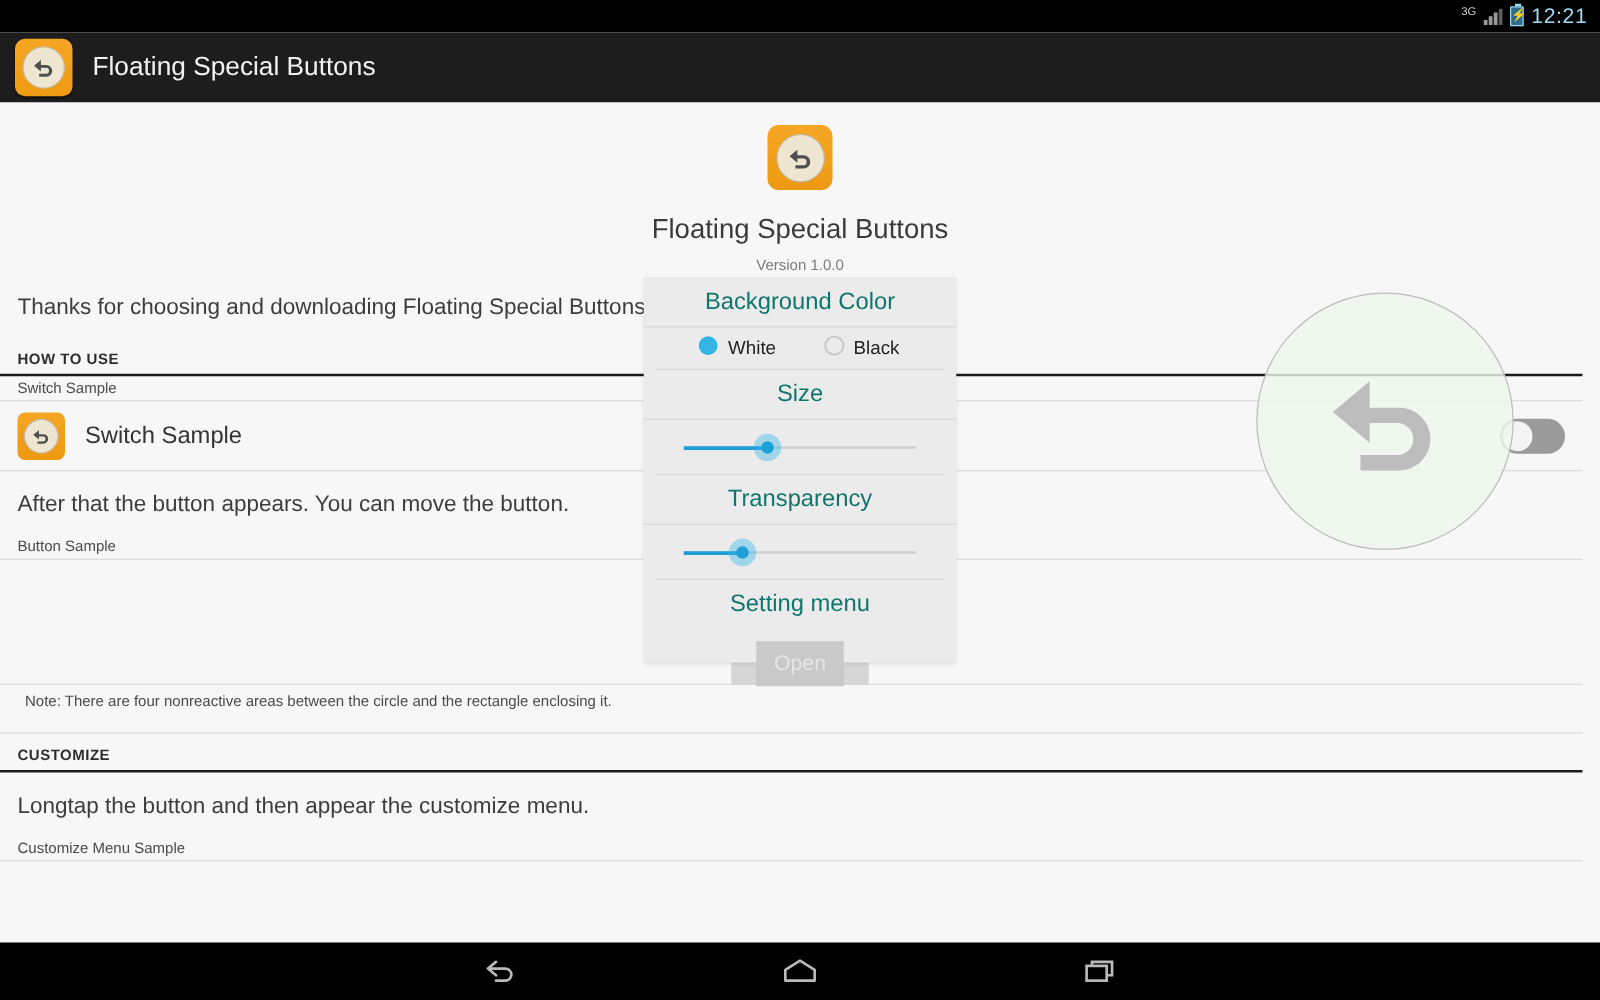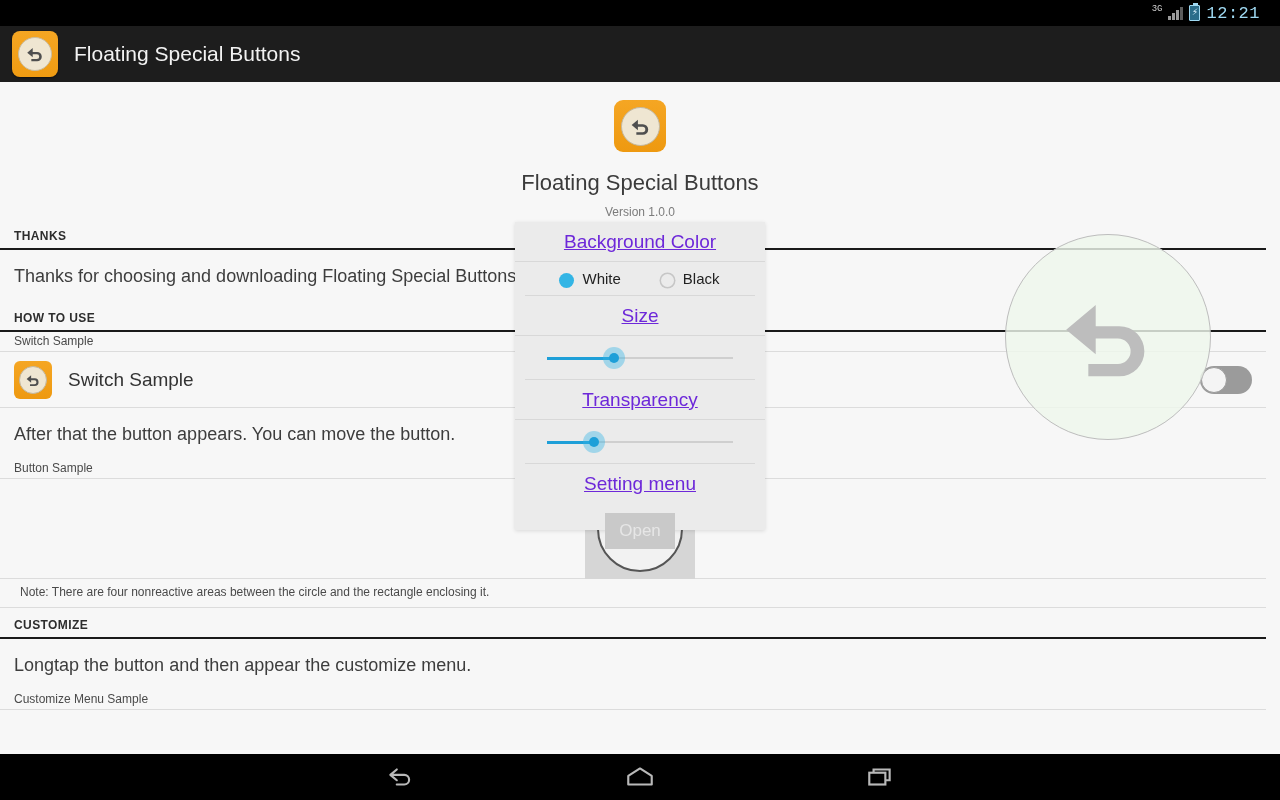--- a/index.html
+++ b/index.html
@@ -9,21 +9,21 @@
     font-family: "Liberation Sans", sans-serif;
     overflow: hidden;
   }
   #root { position: relative; width: 1280px; height: 800px; }
 
   
   .statusbar {
     position: absolute; left: 0; top: 0; width: 1280px; height: 26px;
     background: #000; color: #8fd4ef;
     display: flex; align-items: center; justify-content: flex-end;
-    padding-right: 20px; gap: 6px; font-family: Liberation Mono, monospace;
+    padding-right: 10px; gap: 6px;
   }
   .sb-3g { font-size: 9px; color: #cfcfcf; line-height: 1; position: relative; top: -4px; }
   .sb-signal { display: flex; align-items: flex-end; gap: 1px; height: 13px; }
   .sb-signal i { width: 3px; background: #9a9a9a; display: block; }
   .sb-signal i:nth-child(1) { height: 4px; }
   .sb-signal i:nth-child(2) { height: 7px; }
   .sb-signal i:nth-child(3) { height: 10px; }
   .sb-signal i:nth-child(4) { height: 13px; background:#5c5c5c; }
   .sb-batt {
     width: 11px; height: 16px; border: 1.5px solid #9fd9f2; border-radius: 1px;
@@ -121,21 +121,21 @@
     background: #d6d6d6; display: flex; align-items: center; justify-content: center;
   }
   .btn-sample-circle {
     width: 86px; height: 86px; border-radius: 50%;
     background: #f2f2f2; border: 2px solid #555;
     display: flex; align-items: center; justify-content: center;
   }
   .btn-sample-circle svg { width: 46px; height: 46px; }
 
   .note {
-    font-size: 12px; color: #4a4a4a; padding: 6px 0 8px 20px;
+    font-size: 12px; color: #4a4a4a; padding: 6px 0 18px 20px;
     border-bottom: 1px solid #dcdcdc; margin-right: 14px;
   }
 
   
   .float-preview {
     position: absolute; left: 1005px; top: 234px;
     width: 206px; height: 206px; border-radius: 50%;
     background: rgba(238, 247, 236, .82); border: 1px solid #bdbdbd;
     display: flex; align-items: center; justify-content: center;
     pointer-events: none; z-index: 5;
@@ -143,28 +143,28 @@
   .float-preview svg { width: 118px; height: 118px; }
 
   
   .dialog {
     position: absolute; left: 515px; top: 222px; width: 250px; height: 308px;
     background: #ebebeb; z-index: 20;
     box-shadow: 0 1px 4px rgba(0,0,0,.12);
     display: flex; flex-direction: column;
   }
   .dlg-title {
-    text-align: center; font-size: 19px; color: #6d28d9;
-    padding: 9px 0 8px; border-bottom: 1px solid #d8d8d8; text-decoration: underline;
+    text-align: center; font-size: 19px; color: #0f766e;
+    padding: 9px 0 8px; border-bottom: 1px solid #d8d8d8;
   }
   .dlg-radios {
     display: flex; align-items: center; justify-content: center; gap: 40px;
     padding: 8px 0 8px; border-bottom: 1px solid #d8d8d8; margin: 0 10px;
   }
-  .radio { display: flex; align-items: flex-end; gap: 9px; }
+  .radio { display: flex; align-items: flex-start; gap: 9px; }
   .radio .dot {
     width: 13px; height: 13px; border-radius: 50%;
     background: #33b5e5; box-shadow: 0 0 0 1px #33b5e5;
   }
   .radio .dot.off { background: #ebebeb; box-shadow: 0 0 0 1.5px #c6c6c6; }
   .radio .lbl { font-size: 15px; color: #222; }
 
   .dlg-slider-wrap {
     padding: 14px 22px 13px; border-bottom: 1px solid #d8d8d8; margin: 0 10px;
   }
@@ -238,21 +238,20 @@
         <div class="disc">
           <svg viewBox="0 0 24 24">
               <path class="arrowglyph-dark" d="M9.5 5.5 L3.5 10.5 L9.5 15.5 L9.5 12.3 L14 12.3 A2.6 2.6 0 0 1 14 17.5 L8 17.5 L8 20 L14.3 20 A5.1 5.1 0 0 0 14.3 9.8 L9.5 9.8 Z"></path>
             </svg>
         </div>
       </div>
       <div class="app-name">Floating Special Buttons</div>
       <div class="app-version">Version 1.0.0</div>
     </div>
 
-    <div class="section-head">THANKS</div>
     <div class="para">Thanks for choosing and downloading Floating Special Buttons!</div>
 
     <div class="section-head">HOW TO USE</div>
 
     <div class="sublabel">Switch Sample</div>
     <div class="row">
       <div class="smallicon">
         <div class="disc">
           <svg viewBox="0 0 24 24">
               <path class="arrowglyph-dark" d="M9.5 5.5 L3.5 10.5 L9.5 15.5 L9.5 12.3 L14 12.3 A2.6 2.6 0 0 1 14 17.5 L8 17.5 L8 20 L14.3 20 A5.1 5.1 0 0 0 14.3 9.8 L9.5 9.8 Z"></path>

